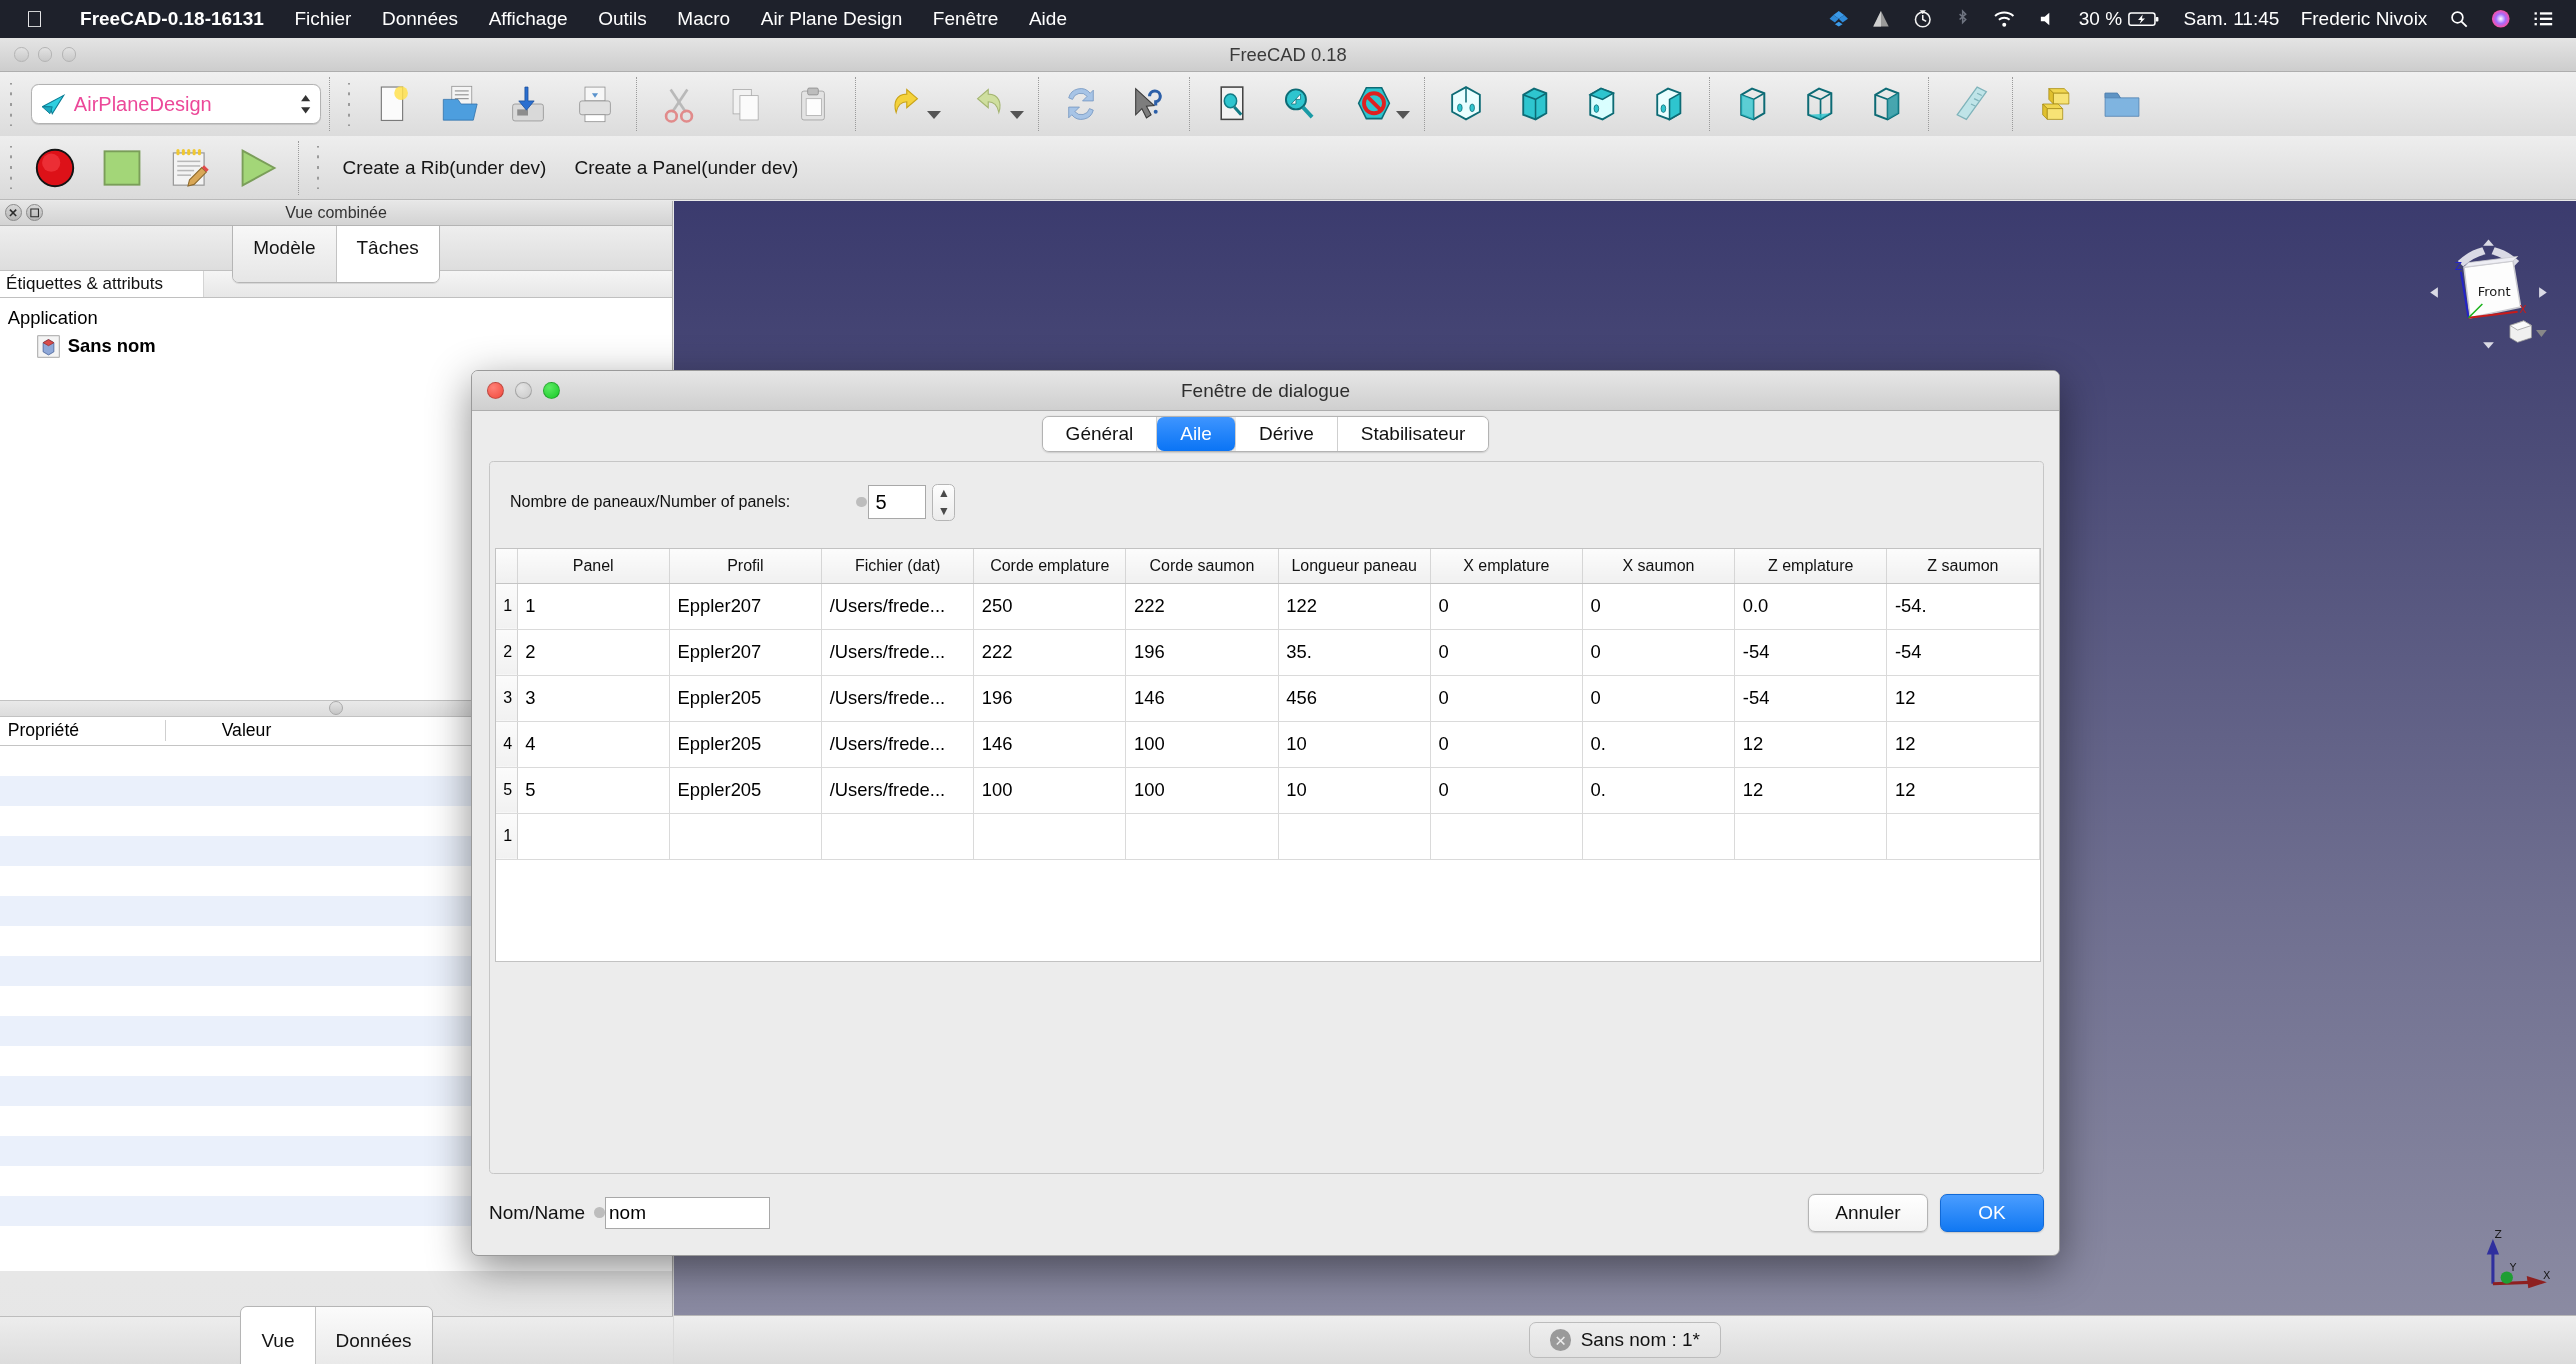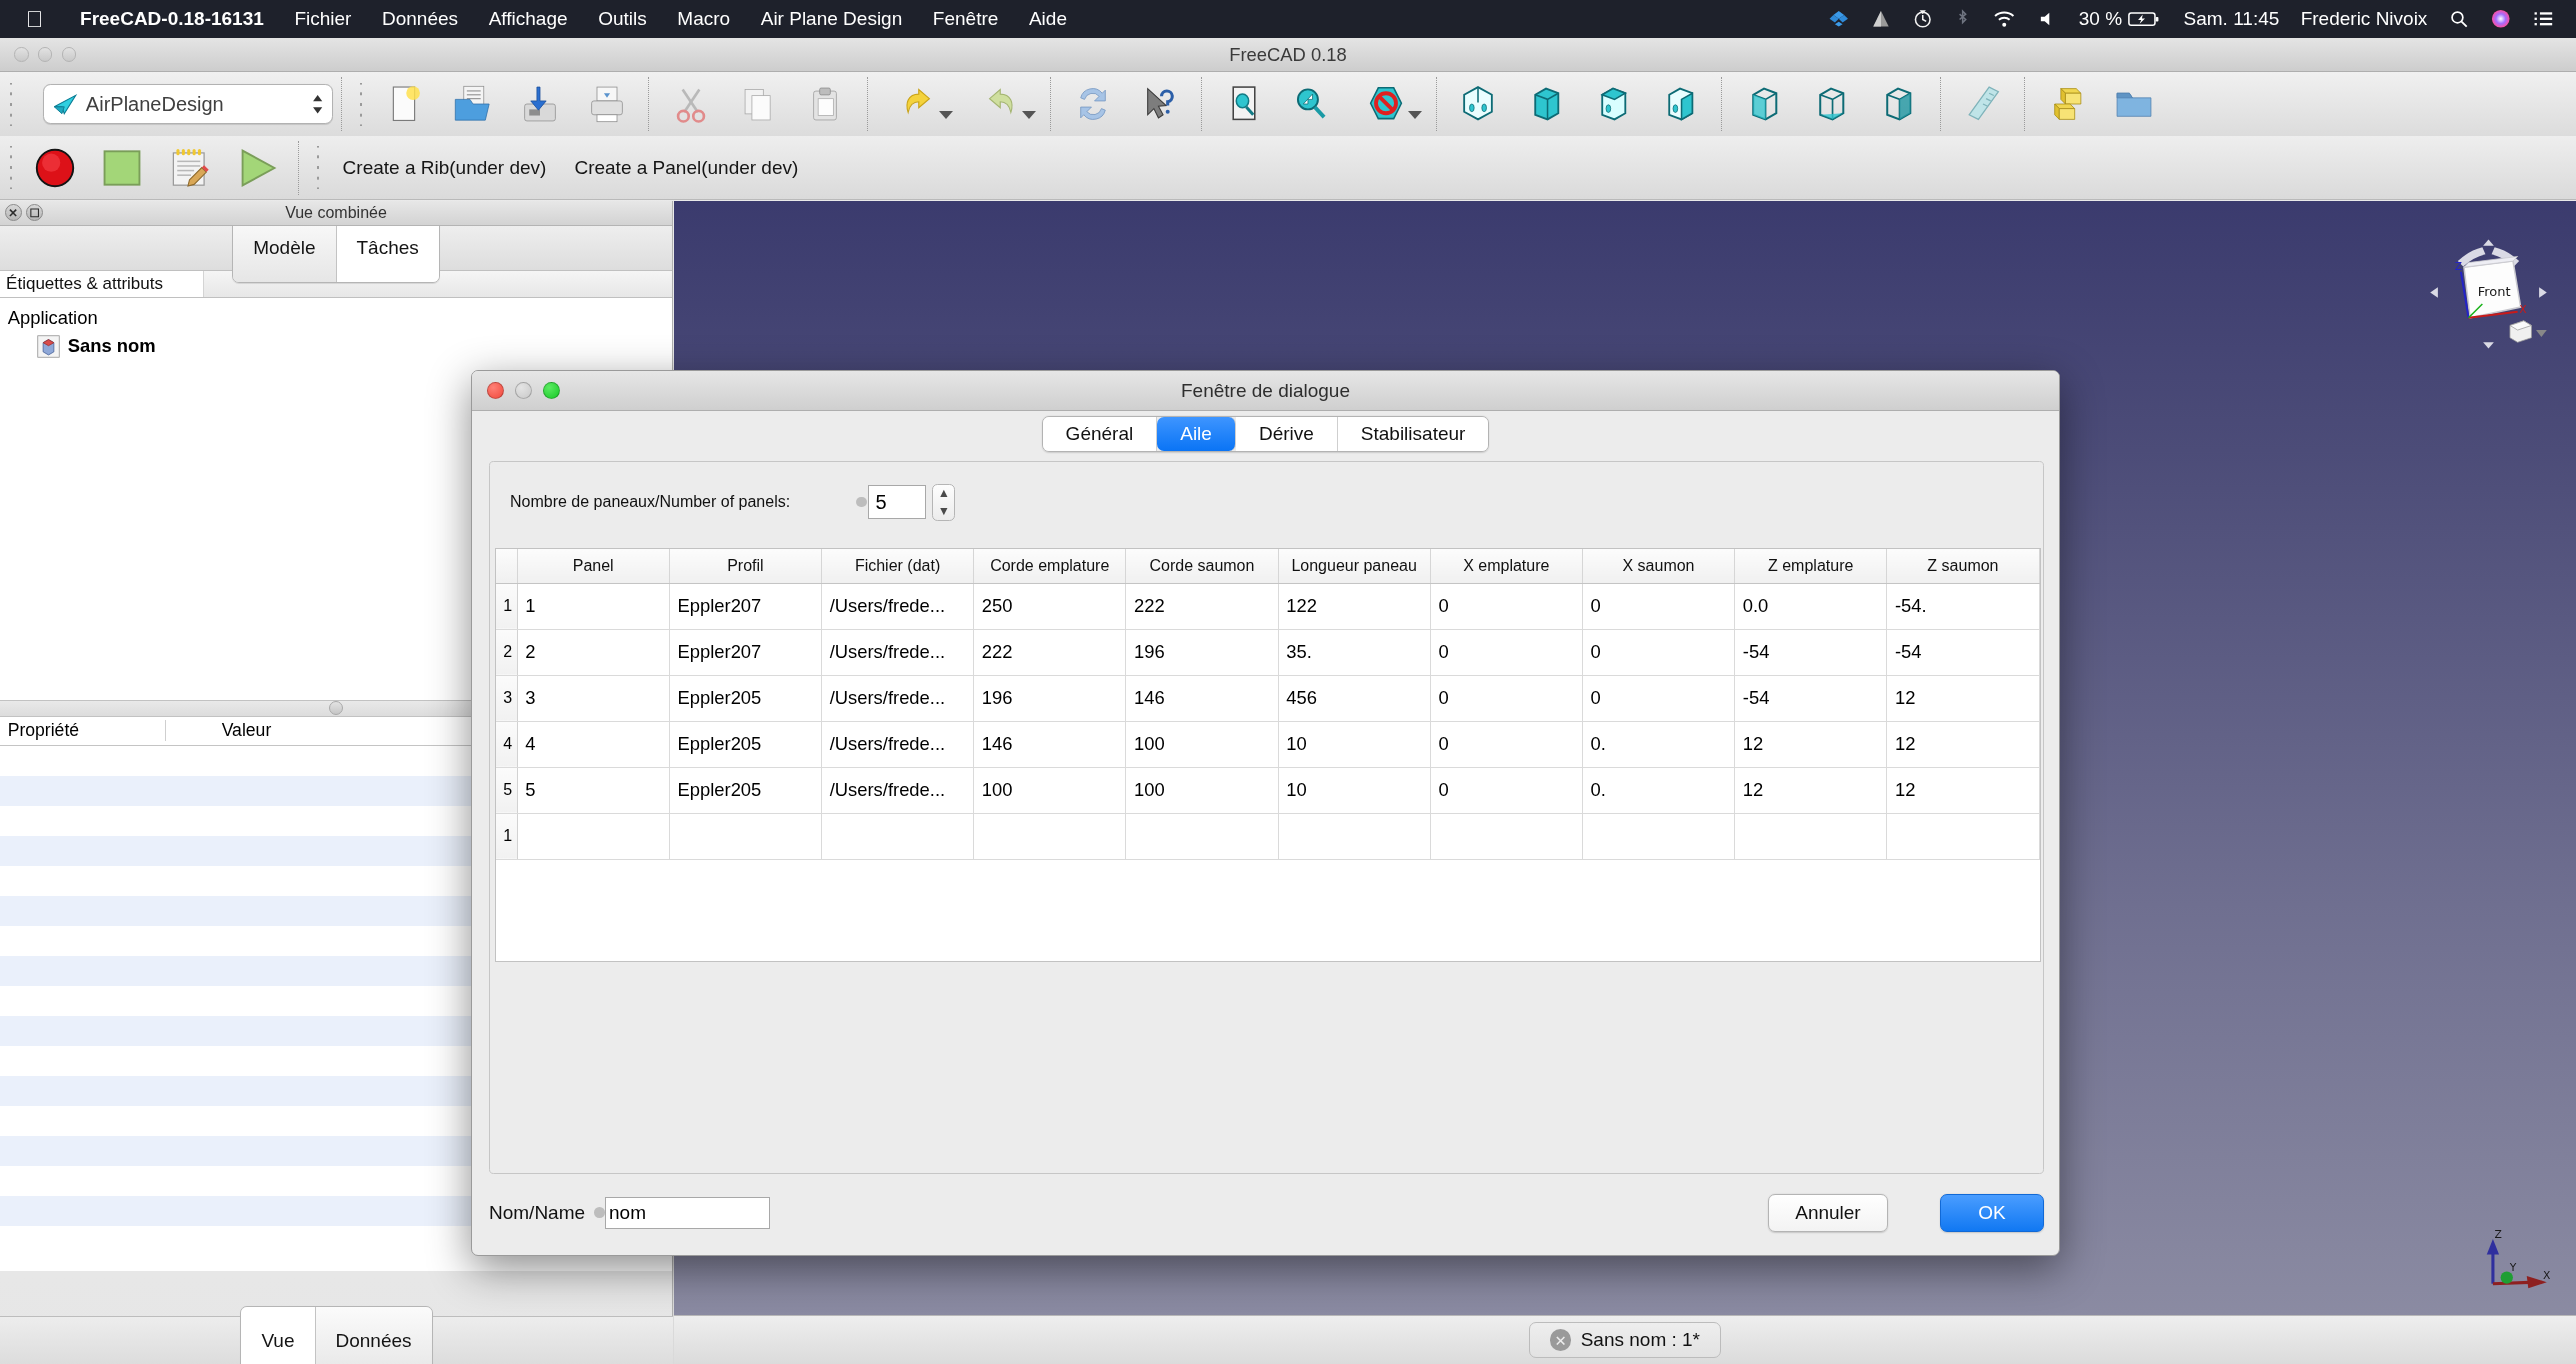--- a/index.html
+++ b/index.html
@@ -67,24 +67,24 @@
     width: 12.3px; height: 43px; margin: 0 4.6px;
     background-image: radial-gradient(circle, #9a9a9a 1.2px, transparent 1.4px);
     background-size: 6.1px 10.7px; background-position: center;
     background-repeat: repeat-y;
   }
   .tb-sep {
     width: 1.5px; height: 54px; margin: 0 7.7px;
     border-left: 1.5px dotted #9a9a9a;
   }
   .wb-select {
-    width: 290px; height: 40px; margin-left: 22px;
+    width: 290px; height: 40px; margin-left: 10px;
     background: #ffffff; border: 0.8px solid #b2b2b2; border-radius: 7.7px;
     display: flex; align-items: center; padding: 0 7.7px;
-    font-size: 20px; color: #404040; box-shadow: 0 0.8px 0.8px rgba(0,0,0,.12);
+    font-size: 20px; color: #ec4899; box-shadow: 0 0.8px 0.8px rgba(0,0,0,.12);
   }
   .wb-select .lbl { flex:1; margin-left: 7.7px; }
   .tbtn {
     width: 58px; height: 54px; margin: 0 4.6px;
     display: flex; align-items: center; justify-content: center;
     border-radius: 4.6px; position: relative;
   }
   .tbtn.wide { width: 74px; }
   .caret-d {
     position:absolute; right: 1.5px; bottom: 12.3px;
@@ -290,21 +290,21 @@
     font-size: 19px; color:#000; display:flex;align-items:center; padding-left: 3.1px;
   }
   .dlg-btns { margin-left:auto; display:flex; gap: 12.3px; }
   .dbtn {
     font-size: 19px; padding: 7px 26px; border-radius: 7px;
     border: 0.8px solid #b4b4b4; background: linear-gradient(#ffffff,#f3f3f3);
     color:#111; box-shadow: 0 0.8px 1.5px rgba(0,0,0,.16);
   }
   .dbtn.primary {
     background: linear-gradient(#4a9dff,#1178f2); color: #fff;
-    border-color: #1169d6; width: 104px; text-align:center;margin-left:40px;
+    border-color: #1169d6; width: 104px; text-align:center;
   }
 </style>
 </head>
 <body>
 
 <div id="menubar">
   <div class="apple"></div>
   <div class="mi app-name">FreeCAD-0.18-16131</div>
   <div class="mi">Fichier</div>
   <div class="mi">Données</div>

